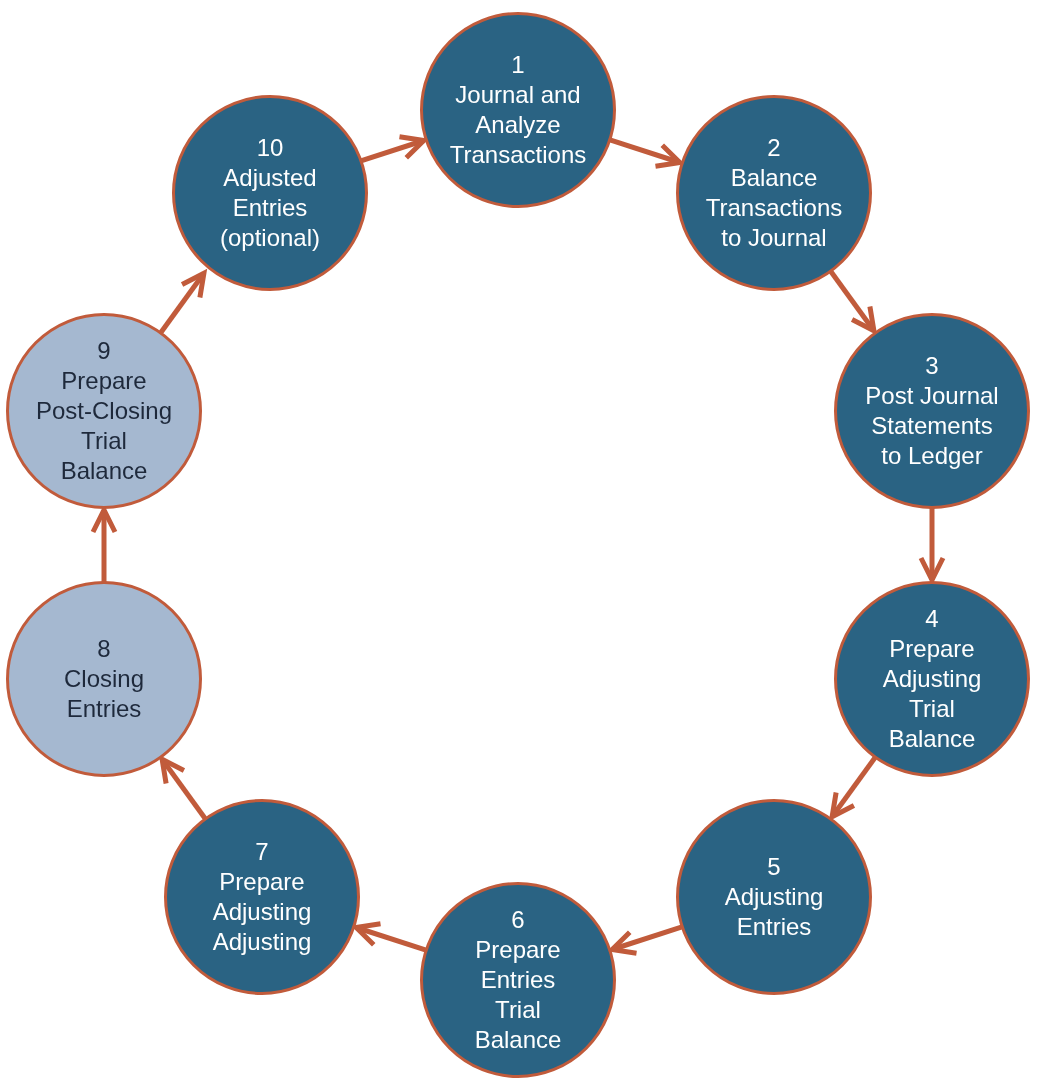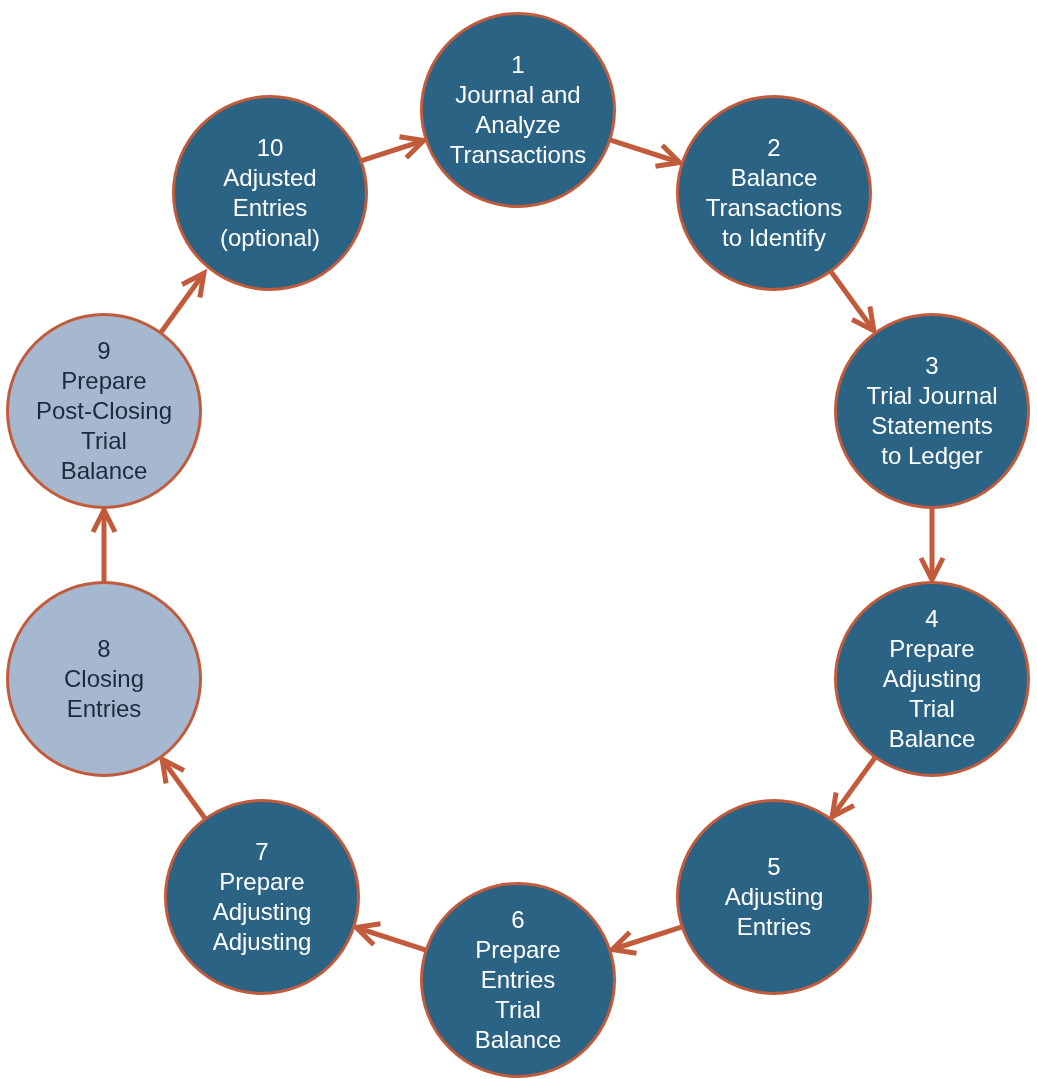--- a/index.html
+++ b/index.html
@@ -63,26 +63,26 @@
     <div class="num">1</div>
     <div class="line">Journal and</div>
     <div class="line">Analyze</div>
     <div class="line">Transactions</div>
   </div>
 
   <div class="circle dark" style="left:676px;top:95px">
     <div class="num">2</div>
     <div class="line">Balance</div>
     <div class="line">Transactions</div>
-    <div class="line">to Identify</div>
+    <div class="line">to Journal</div>
   </div>
 
   <div class="circle dark" style="left:834px;top:313px">
     <div class="num">3</div>
-    <div class="line">Trial Journal</div>
+    <div class="line">Post Journal</div>
     <div class="line">Statements</div>
     <div class="line">to Ledger</div>
   </div>
 
   <div class="circle dark" style="left:834px;top:581px">
     <div class="num">4</div>
     <div class="line">Prepare</div>
     <div class="line">Adjusting</div>
     <div class="line">Trial</div>
     <div class="line">Balance</div>

